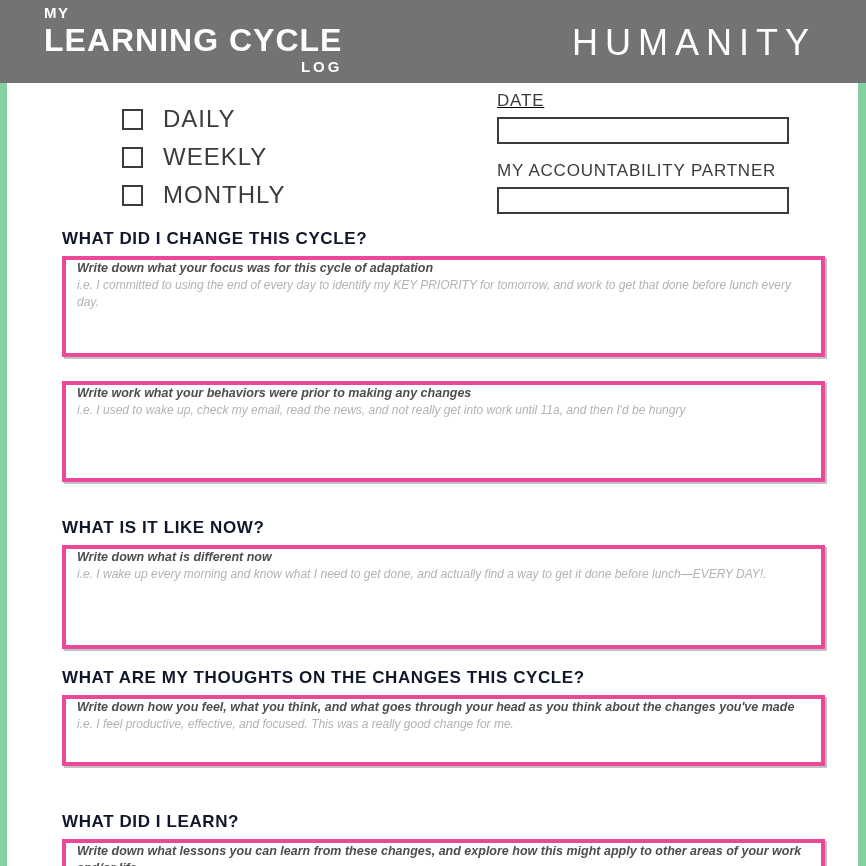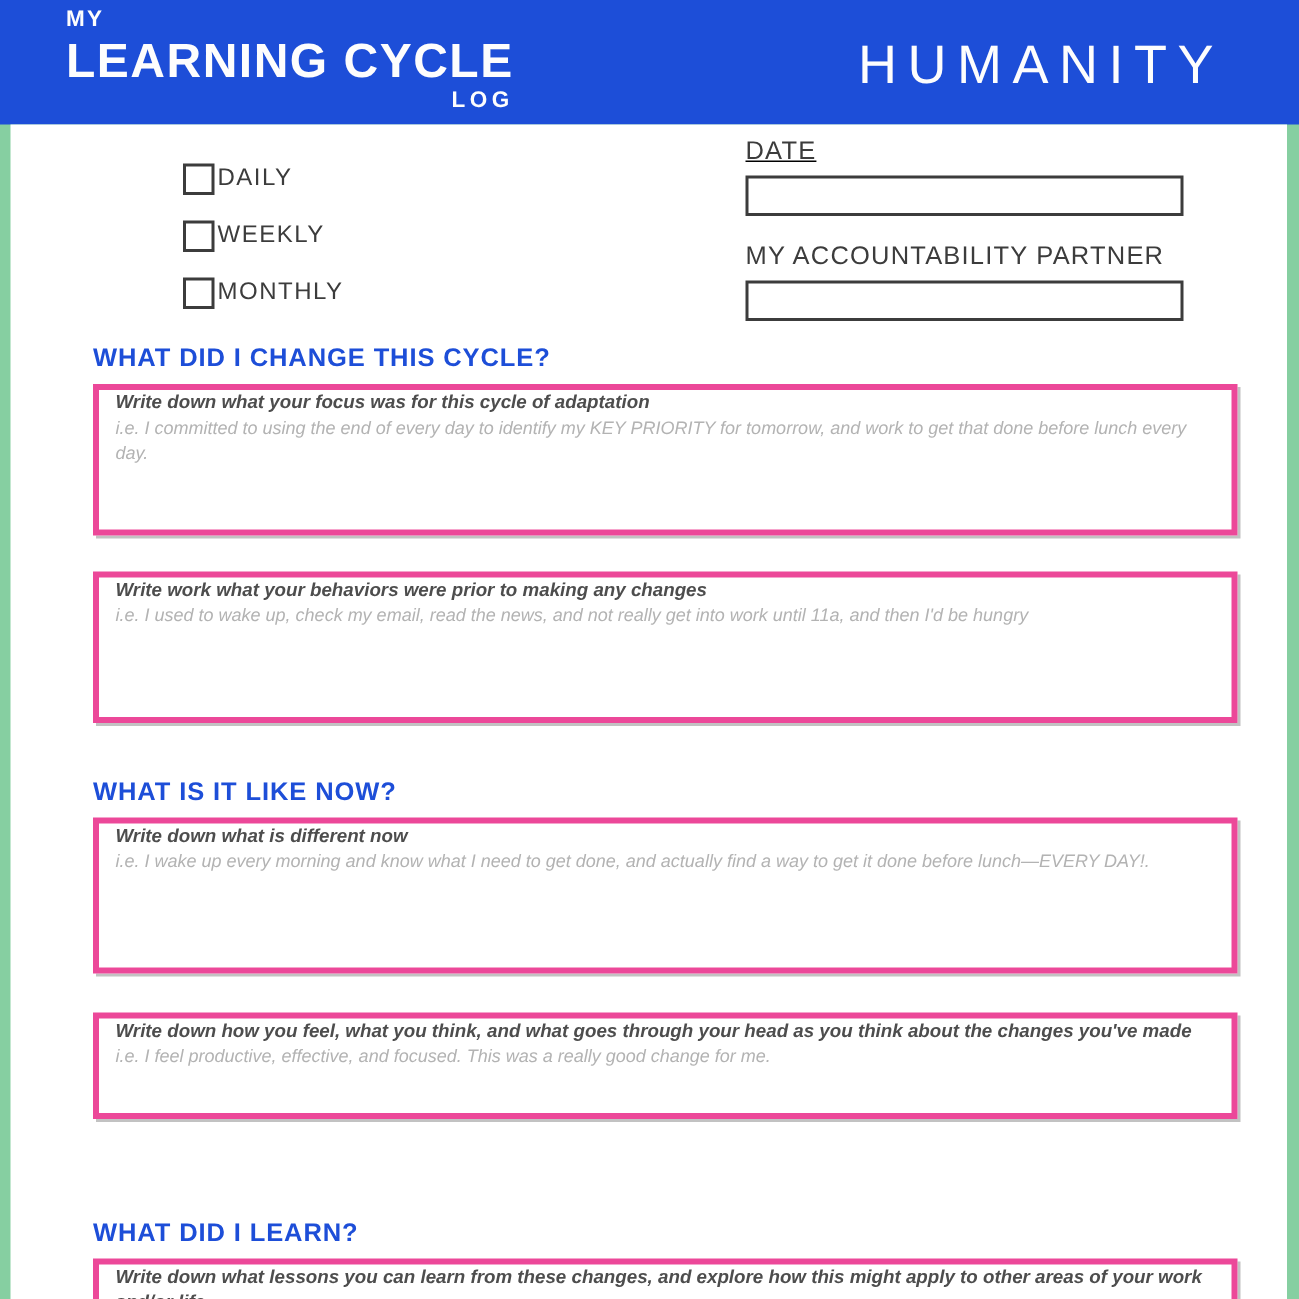--- a/index.html
+++ b/index.html
@@ -5,21 +5,21 @@
   * { margin:0; padding:0; box-sizing:border-box; }
   html,body { width:866px; height:866px; }
   body {
     position:relative;
     background:#86cfa1;
     font-family:"Liberation Sans", sans-serif;
     overflow:hidden;
   }
 
   
-  .header { position:absolute; top:0; left:0; width:866px; height:83px; background:#1d4ed8; }
+  .header { position:absolute; top:0; left:0; width:866px; height:83px; background:#737373; }
   .brand { position:absolute; left:44px; top:4px; display:inline-block; color:#fdfdfd; }
   .brand-my   { font-size:15px; font-weight:bold; letter-spacing:1.5px; line-height:18px; }
   .brand-main { font-size:32px; font-weight:bold; letter-spacing:1px; line-height:36px; white-space:nowrap; }
   .brand-log  { font-size:15px; font-weight:bold; letter-spacing:3px; line-height:18px; text-align:right; }
   .company {
     position:absolute; right:50px; top:22px;
     color:#fdfdfd; font-size:36px; font-weight:300; letter-spacing:7px; white-space:nowrap;
   }
 
   
@@ -29,38 +29,38 @@
   }
 
   
   .freq { position:absolute; left:115px; top:25px; }
   .freq-row { display:flex; align-items:center; height:22px; margin-bottom:16px; }
   .cb {
     width:21px; height:21px; border:2px solid #3c3c3c; background:#fff;
     display:inline-block; flex:0 0 auto;
   }
   .cb-label {
-    margin-left:2px; font-size:16px; letter-spacing:1px; color:#3c3c3c; white-space:nowrap;
+    margin-left:20px; font-size:24px; letter-spacing:1px; color:#3c3c3c; white-space:nowrap;
   }
 
   
   .field { position:absolute; left:490px; width:292px; }
   .field-date { top:8px;text-decoration:underline; }
   .field-partner { top:78px; }
   .field-label { font-size:17px; letter-spacing:0.8px; color:#3c3c3c; white-space:nowrap; }
   .field-input {
     margin-top:6px; width:292px; height:27px;
     border:2px solid #3c3c3c; background:#fff;
     font-size:15px; padding:0 6px; color:#3c3c3c; display:block;
   }
 
   
   .section { position:absolute; left:55px; width:763px; }
   .sec-heading {
-    font-size:17px; font-weight:bold; letter-spacing:0.6px; color:#1d4ed8; white-space:nowrap;
+    font-size:17px; font-weight:bold; letter-spacing:0.6px; color:#0f172a; white-space:nowrap;
   }
   .sec-box {
     margin-top:7px; width:763px; background:#fff;
     border:4px solid #ec4899;
     box-shadow:2px 2px 0 #c2c2c2;
     padding:0 11px;
     overflow:hidden;
   }
   .prompt {
     font-size:12.5px; font-weight:bold; font-style:italic; color:#4d4d4d; line-height:17px;
@@ -125,20 +125,21 @@
 
   <div class="section" style="top:435px">
     <div class="sec-heading">WHAT IS IT LIKE NOW?</div>
     <div class="sec-box" style="height:104px">
       <div class="prompt">Write down what is different now</div>
       <div class="example">i.e. I wake up every morning and know what I need to get done, and actually find a way to get it done before lunch—EVERY DAY!.</div>
     </div>
   </div>
 
   <div class="section" style="top:585px">
+    <div class="sec-heading">WHAT ARE MY THOUGHTS ON THE CHANGES THIS CYCLE?</div>
     <div class="sec-box" style="height:71px">
       <div class="prompt">Write down how you feel, what you think, and what goes through your head as you think about the changes you've made</div>
       <div class="example">i.e. I feel productive, effective, and focused. This was a really good change for me.</div>
     </div>
   </div>
 
   <div class="section" style="top:729px">
     <div class="sec-heading">WHAT DID I LEARN?</div>
     <div class="sec-box" style="height:120px">
       <div class="prompt">Write down what lessons you can learn from these changes, and explore how this might apply to other areas of your work and/or life</div>

